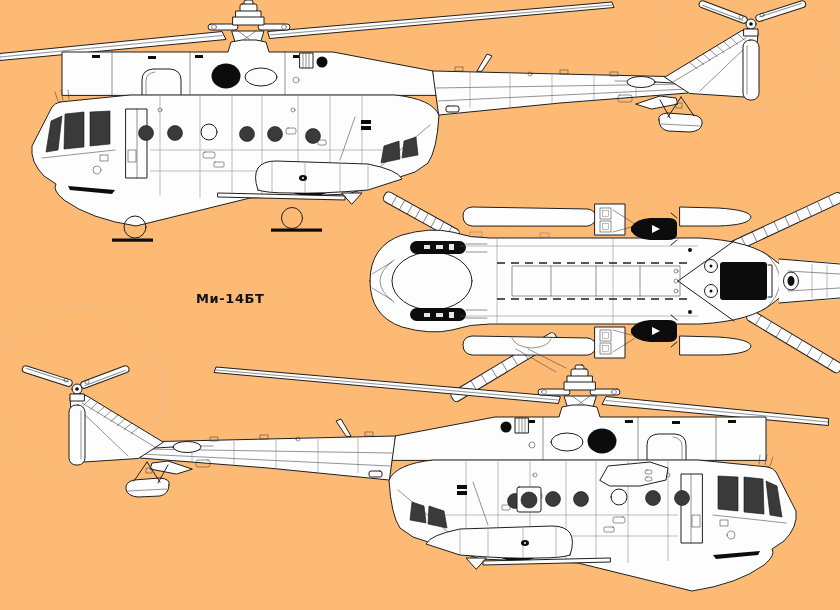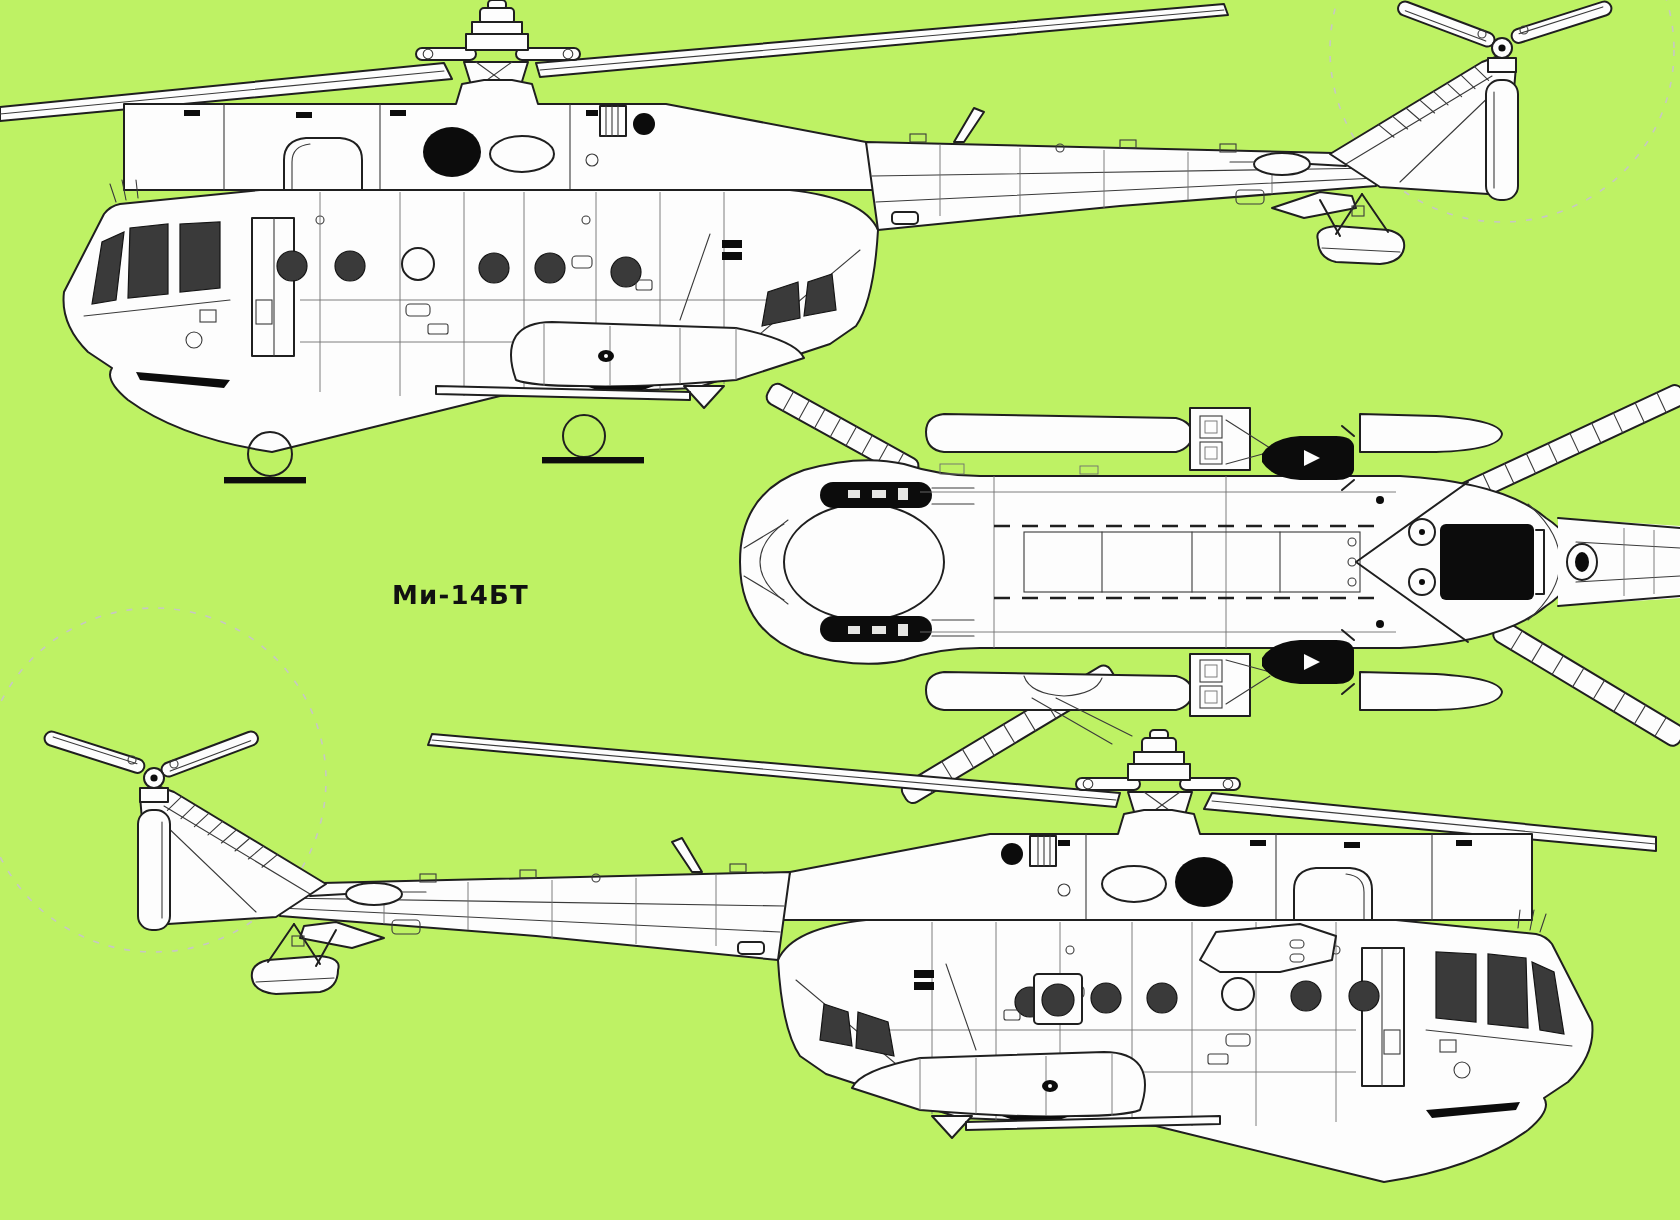--- a/index.html
+++ b/index.html
@@ -1,16 +1,16 @@
 <!DOCTYPE html>
 <html><head>
 <meta charset="utf-8">
 <style>
   html,body{margin:0;padding:0;background:#e8e8e8;}
-  .stage{position:relative;width:840px;height:610px;background:#bef264;overflow:hidden;
+  .stage{position:relative;width:840px;height:610px;background:#fdba74;overflow:hidden;
          font-family:"DejaVu Sans","Liberation Sans",sans-serif;}
   svg{position:absolute;left:0;top:0;}
   .lbl{position:absolute;left:196px;top:291px;font-weight:bold;font-size:13px;
        letter-spacing:.6px;color:#111;}
   
   .s1{stroke:#1f1f1f;stroke-width:1;fill:none;stroke-linejoin:round;stroke-linecap:round;}
   .s15{stroke:#1f1f1f;stroke-width:1.3;fill:none;stroke-linejoin:round;}
   .s2{stroke:#3a3a3a;stroke-width:.55;fill:none;stroke-linecap:round;}
   .s3{stroke:#6f6f6f;stroke-width:.45;fill:none;}
   .fw{fill:#fdfdfd;}

